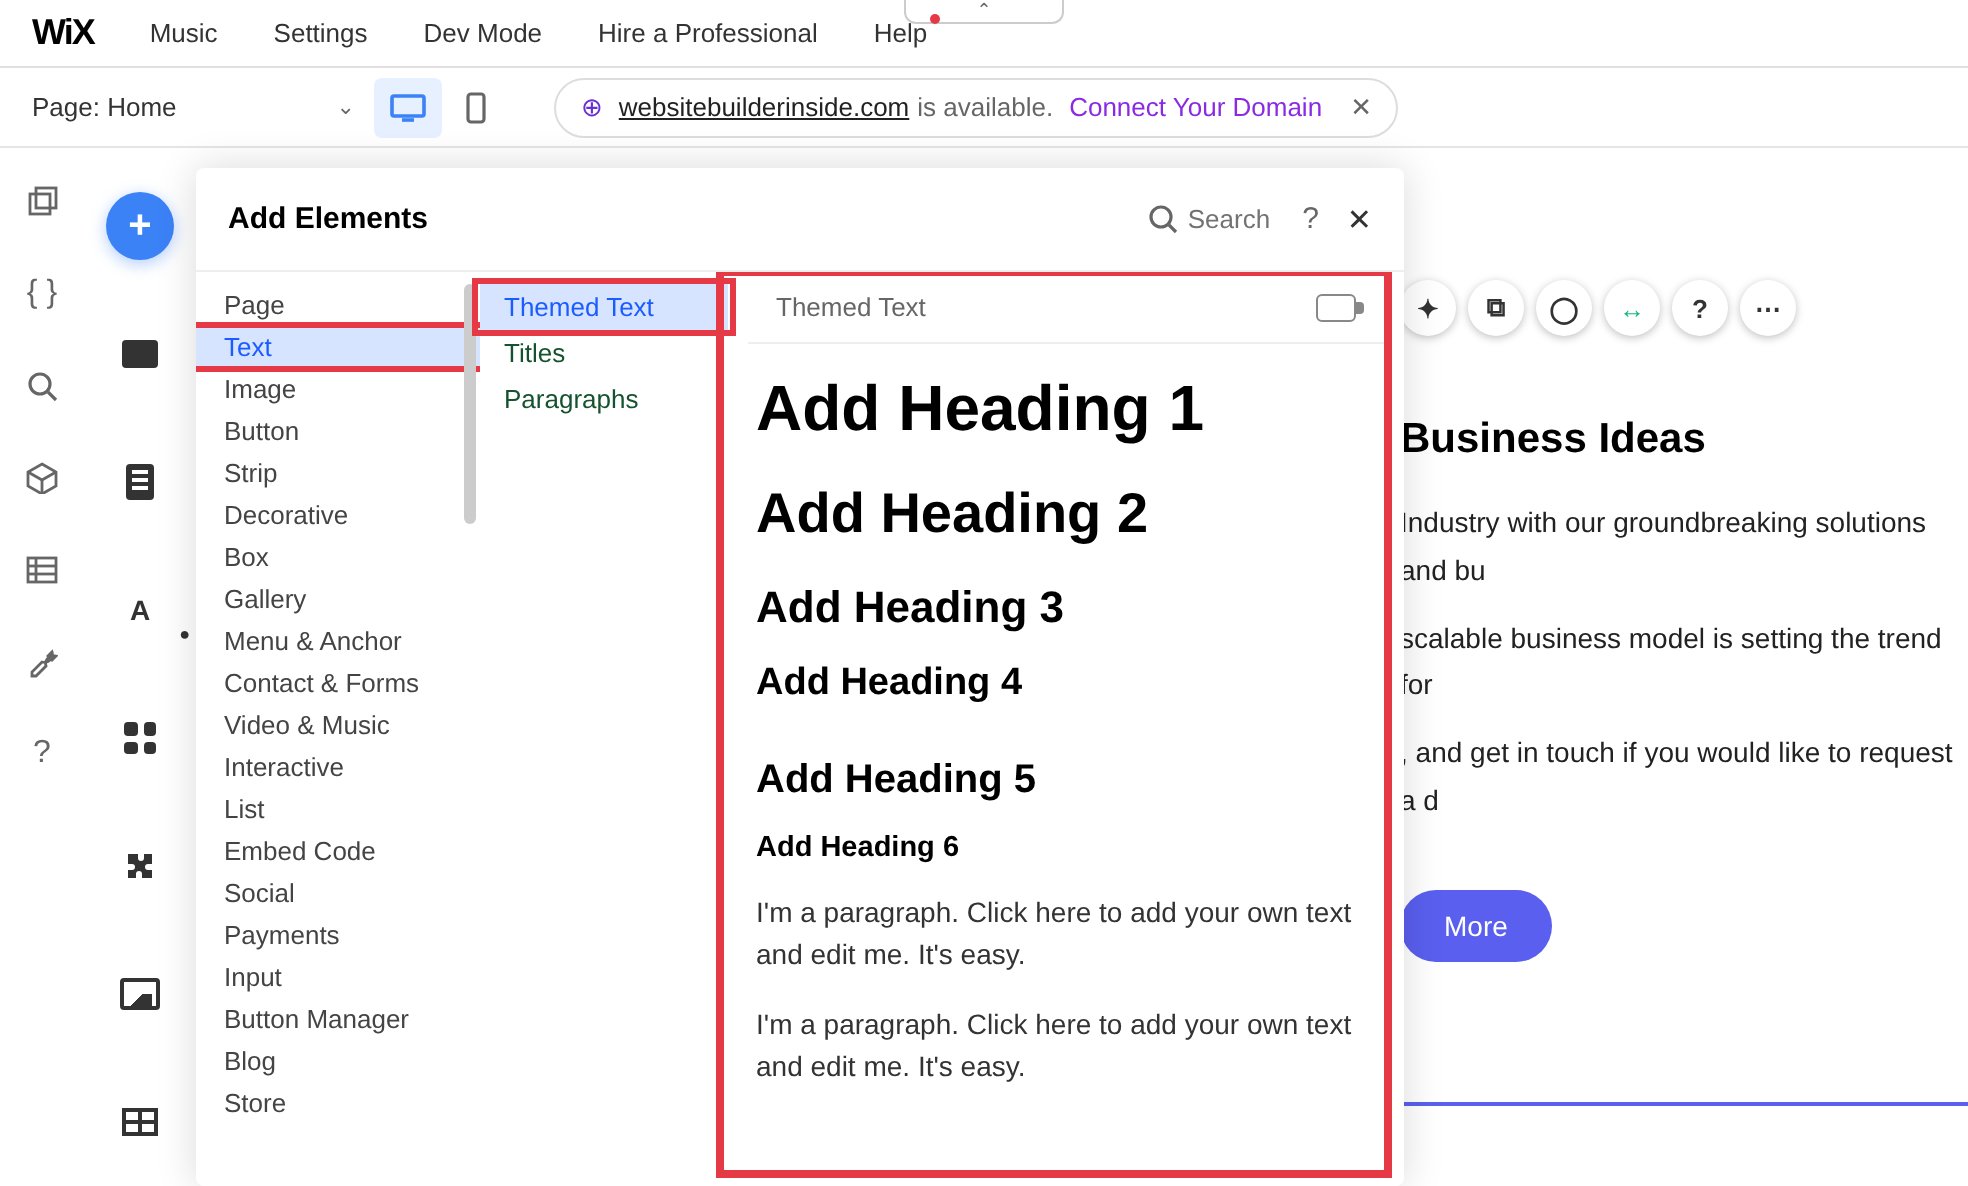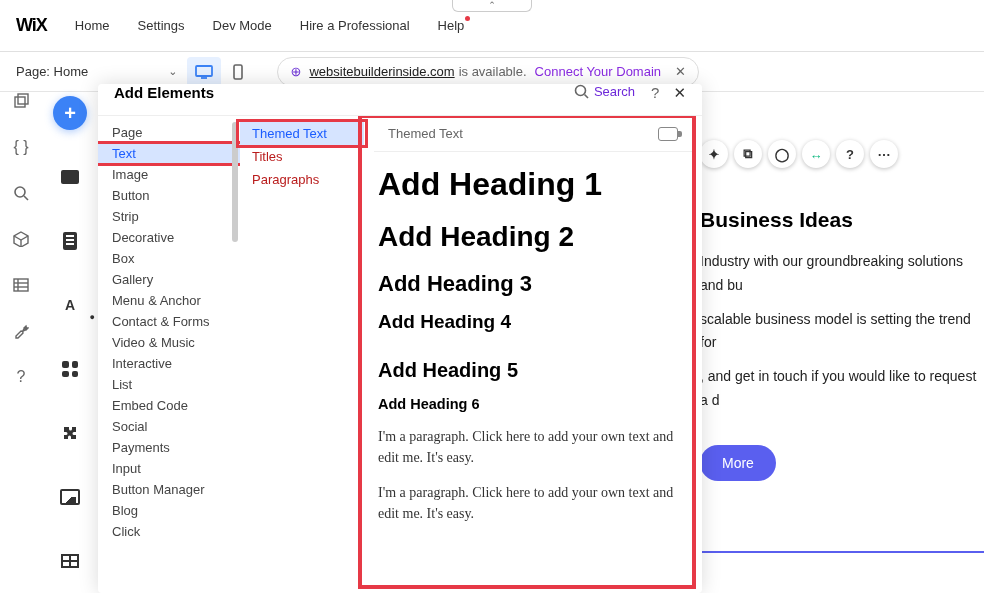--- a/index.html
+++ b/index.html
@@ -1,19 +1,19 @@
 <!DOCTYPE html>
 <html><head>
   <meta charset="utf-8">
   <style>
     * { margin: 0; padding: 0; box-sizing: border-box; font-family: Arial, Helvetica, sans-serif; }
     body { width: 984px; height: 593px; overflow: hidden; background: #fff; position: relative; }
     
     
-    .menubar { height: 52px; display: flex; align-items: center; padding: 0 16px; border-bottom: 1px solid #e0e0e0; }
+    .menubar { height: 34px; display: flex; align-items: center; padding: 0 16px; border-bottom: 1px solid #e0e0e0; }
     .logo { font-weight: 900; font-size: 18px; letter-spacing: -1px; margin-right: 28px; }
     .menubar .mitem { font-size: 13px; color: #333; margin-right: 28px; cursor: pointer; position: relative; }
     .help-dot::after { content: ''; position: absolute; top: -2px; right: -6px; width: 5px; height: 5px; background: #e63946; border-radius: 50%; }
     .top-chev { position: absolute; top: 0; left: 50%; transform: translateX(-50%); width: 80px; height: 12px; border-left: 1px solid #ccc; border-right: 1px solid #ccc; border-bottom: 1px solid #ccc; border-radius: 0 0 6px 6px; font-size: 9px; text-align: center; color: #666; }
     
     
     .toolbar2 { height: 40px; display: flex; align-items: center; padding: 0 12px 0 16px; background: #fff; border-bottom: 1px solid #e5e5e5; position: relative; }
     .page-select { font-size: 13px; color: #333; display: flex; align-items: center; min-width: 160px; cursor: pointer; }
     .page-select .chev { margin-left: 80px; font-size: 11px; color: #666; }
     .device-group { display: flex; gap: 0; margin-left: 10px; }
@@ -44,78 +44,78 @@
     .toolrail .grid4 { width: 16px; height: 16px; display: grid; grid-template: 1fr 1fr / 1fr 1fr; gap: 3px; }
     .toolrail .grid4 span { background: #333; border-radius: 2px; }
     .toolrail .img-ic { width: 20px; height: 16px; border: 2px solid #333; border-radius: 2px; position: relative; }
     .toolrail .img-ic::after { content:''; position:absolute; bottom:0; left:2px; right:2px; height:6px; background: linear-gradient(135deg, transparent 40%, #333 40%); }
     .toolrail .table-ic { width: 18px; height: 14px; border: 2px solid #333; position: relative; }
     .toolrail .table-ic::before { content:''; position:absolute; top:0; bottom:0; left:50%; width:2px; background:#333; transform: translateX(-50%);}
     .toolrail .table-ic::after { content:''; position:absolute; left:0; right:0; top:50%; height:2px; background:#333; transform: translateY(-50%);}
     
     
     .add-panel { position: absolute; left: 98px; top: 84px; width: 604px; height: 509px; background: #fff; box-shadow: 0 0 20px rgba(0,0,0,0.15); border-radius: 4px; z-index: 10; display: flex; flex-direction: column; }
-    .add-panel-hdr { height: 32px; display: flex; align-items: flex-start; padding: 0 16px; border-bottom: 1px solid #eee; }
+    .add-panel-hdr { height: 52px; display: flex; align-items: center; padding: 0 16px; border-bottom: 1px solid #eee; }
     .add-panel-hdr .title { font-weight: bold; font-size: 15px; flex: 1; }
-    .add-panel-hdr .srch { display: flex; align-items: center; font-size: 13px; color: #6d28d9; margin-right: 16px; cursor: pointer; }
+    .add-panel-hdr .srch { display: flex; align-items: center; font-size: 13px; color: #737373; margin-right: 16px; cursor: pointer; }
     .add-panel-hdr .help { margin-right: 14px; color: #666; cursor: pointer; font-size: 15px; }
     .add-panel-hdr .close { color: #333; cursor: pointer; font-size: 15px; }
     
     .add-panel-body { flex: 1; display: flex; overflow: hidden; }
     
     
     .cat-list { width: 142px; padding: 6px 0; overflow-y: auto; position: relative; }
     .cat-list .cat { padding: 3px 14px; font-size: 13px; color: #444; cursor: pointer; }
     .cat-list .cat.sel { background: #d6e4ff; color: #1a5cff; }
     .cat-list .scrollbar { position: absolute; right: 2px; top: 6px; width: 6px; height: 120px; background: #ccc; border-radius: 3px; }
     
     
     .cat-list .cat.sel.redbox { position: relative; }
     .cat-list .cat.sel.redbox::before { content:''; position:absolute; left: -4px; top: -2px; right: -4px; bottom: -2px; border: 3px solid #e63946; pointer-events: none; }
     
     
     .sub-list { width: 124px; padding: 6px 0; }
-    .sub-list .sitem { padding: 4px 12px; font-size: 13px; color: #b91c1c; cursor: pointer; }
+    .sub-list .sitem { padding: 4px 12px; font-size: 13px; color: #14532d; cursor: pointer; }
     .sub-list .sitem.sel { background: #d6e4ff; color: #1a5cff; }
     .sub-list .sitem.sel.redbox { position: relative; }
     .sub-list .sitem.sel.redbox::before { content:''; position:absolute; left:-4px; top:-3px; right:-4px; bottom:-3px; border: 3px solid #e63946; pointer-events:none; }
     
     
     .preview { flex: 1; position: relative; }
     .preview .redframe { position: absolute; left: -6px; top: -2px; right: 6px; bottom: 4px; border: 4px solid #e63946; pointer-events: none; z-index: 5; }
     .preview .phdr { display: flex; align-items: center; justify-content: space-between; padding: 10px 14px 10px 14px; font-size: 13px; color: #666; border-bottom: 1px solid #eee; margin: 0 10px; }
     .preview .phdr .vicon { width: 20px; height: 14px; border: 1.5px solid #888; border-radius: 3px; position: relative; cursor: pointer; }
     .preview .phdr .vicon::after { content:''; position:absolute; right:-5px; top:3px; width:4px; height:6px; background:#888; border-radius: 0 2px 2px 0; }
     .preview .pcontent { padding: 14px 14px; }
     .preview h1 { font-size: 32px; font-weight: 800; margin-bottom: 18px; cursor: pointer; }
     .preview h2 { font-size: 28px; font-weight: 700; margin-bottom: 18px; cursor: pointer; }
     .preview h3 { font-size: 22px; font-weight: 800; margin-bottom: 14px; cursor: pointer; }
     .preview h4 { font-size: 19px; font-weight: 800; margin-bottom: 26px; cursor: pointer; }
     .preview h5 { font-size: 20px; font-weight: 800; margin-bottom: 14px; cursor: pointer; }
     .preview h6 { font-size: 14.5px; font-weight: 800; margin-bottom: 14px; cursor: pointer; }
-    .preview p { font-size: 14px; line-height: 1.5; margin-bottom: 14px; color: #333; cursor: pointer; font-family: Liberation Serif, serif; }
+    .preview p { font-size: 14px; line-height: 1.5; margin-bottom: 14px; color: #333; cursor: pointer; }
     
     
     .canvas { position: absolute; left: 700px; top: 140px; right: 0; }
     .canvas .iconrow { display: flex; gap: 6px; margin-bottom: 40px; }
     .canvas .iconrow .cbtn { width: 28px; height: 28px; border-radius: 50%; background: #fff; box-shadow: 0 1px 4px rgba(0,0,0,0.25); display: flex; align-items: center; justify-content: center; font-size: 13px; font-weight: bold; cursor: pointer; color: #333; }
     .canvas .iconrow .cbtn.green { color: #10b981; }
     .canvas h2 { font-size: 21px; font-weight: bold; margin-bottom: 18px; }
     .canvas p { font-size: 14px; line-height: 1.7; color: #222; margin-bottom: 10px; }
     .canvas .more-btn { margin-top: 22px; background: #5a5fef; color: #fff; padding: 10px 22px; border: none; border-radius: 22px; font-size: 14px; cursor: pointer; }
     .canvas .divider { margin-top: 70px; height: 2px; background: #5a5fef; width: 100%; }
   </style>
 </head>
 <body>
 
 <div class="top-chev"><span>⌃</span></div>
 
 <div class="menubar">
   <div class="logo">WiX</div>
-  <div class="mitem">Home</div>
+  <div class="mitem">Music</div>
   <div class="mitem">Settings</div>
   <div class="mitem">Dev Mode</div>
   <div class="mitem">Hire a Professional</div>
   <div class="mitem help-dot">Help</div>
 </div>
 
 <div class="toolbar2">
   <div class="page-select">
     <span>Page: Home</span>
     <span class="chev">⌄</span>
@@ -237,21 +237,21 @@
       <div class="cat">Contact &amp; Forms</div>
       <div class="cat">Video &amp; Music</div>
       <div class="cat">Interactive</div>
       <div class="cat">List</div>
       <div class="cat">Embed Code</div>
       <div class="cat">Social</div>
       <div class="cat">Payments</div>
       <div class="cat">Input</div>
       <div class="cat">Button Manager</div>
       <div class="cat">Blog</div>
-      <div class="cat">Click</div>
+      <div class="cat">Store</div>
       <div class="scrollbar"></div>
     </div>
     <div class="sub-list">
       <div class="sitem sel redbox">Themed Text</div>
       <div class="sitem">Titles</div>
       <div class="sitem">Paragraphs</div>
     </div>
     <div class="preview">
       <div class="redframe"></div>
       <div class="phdr">

